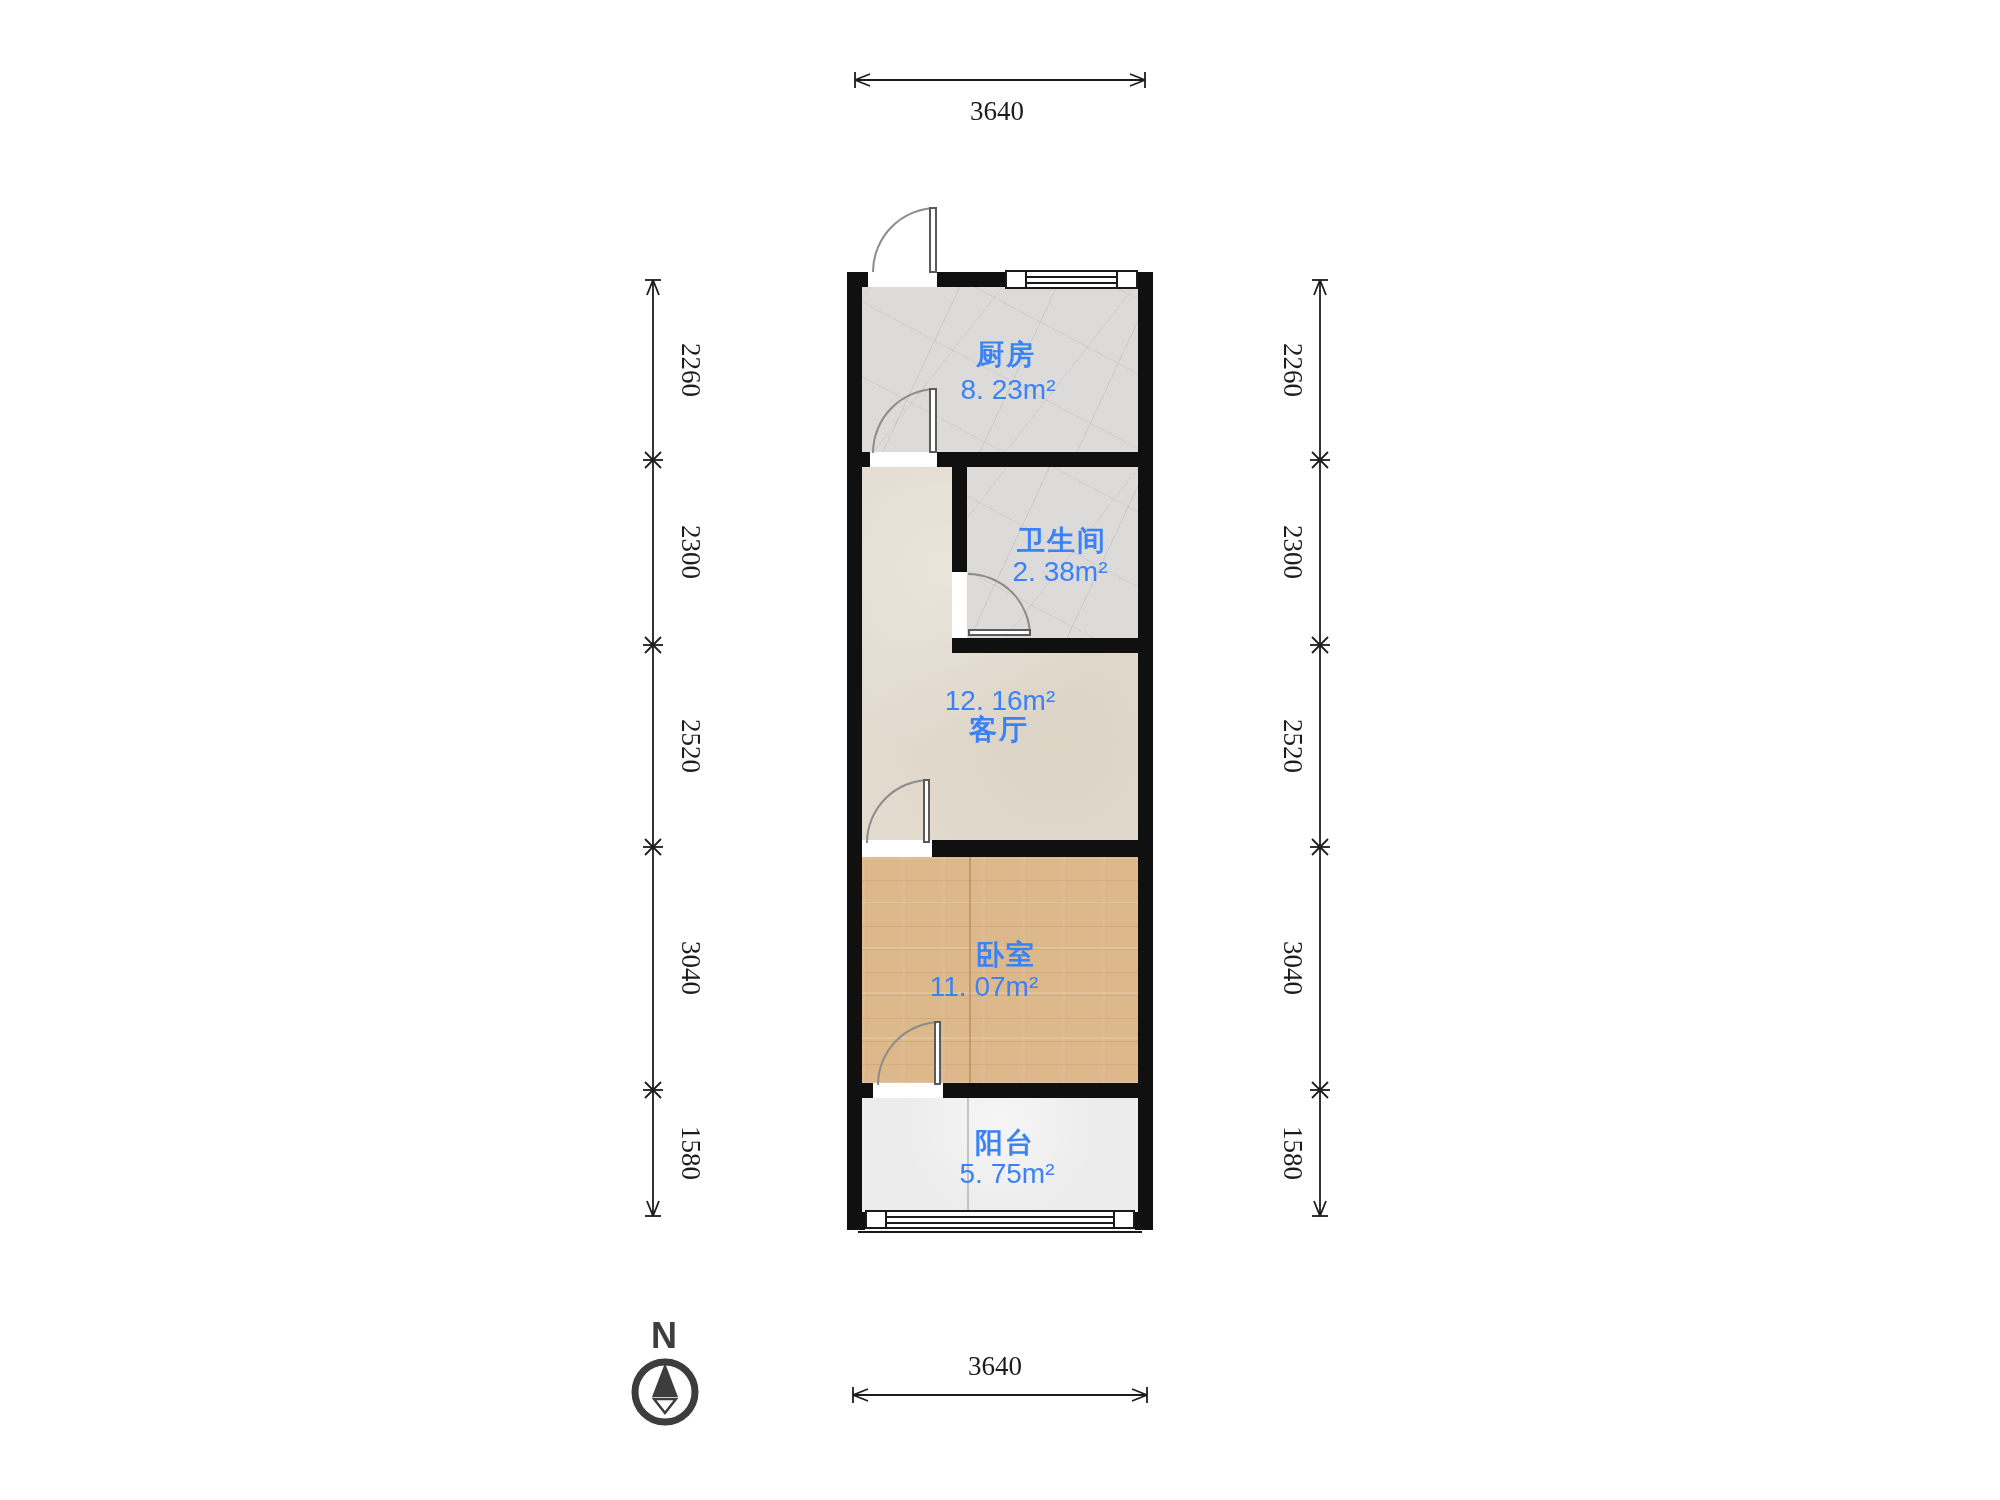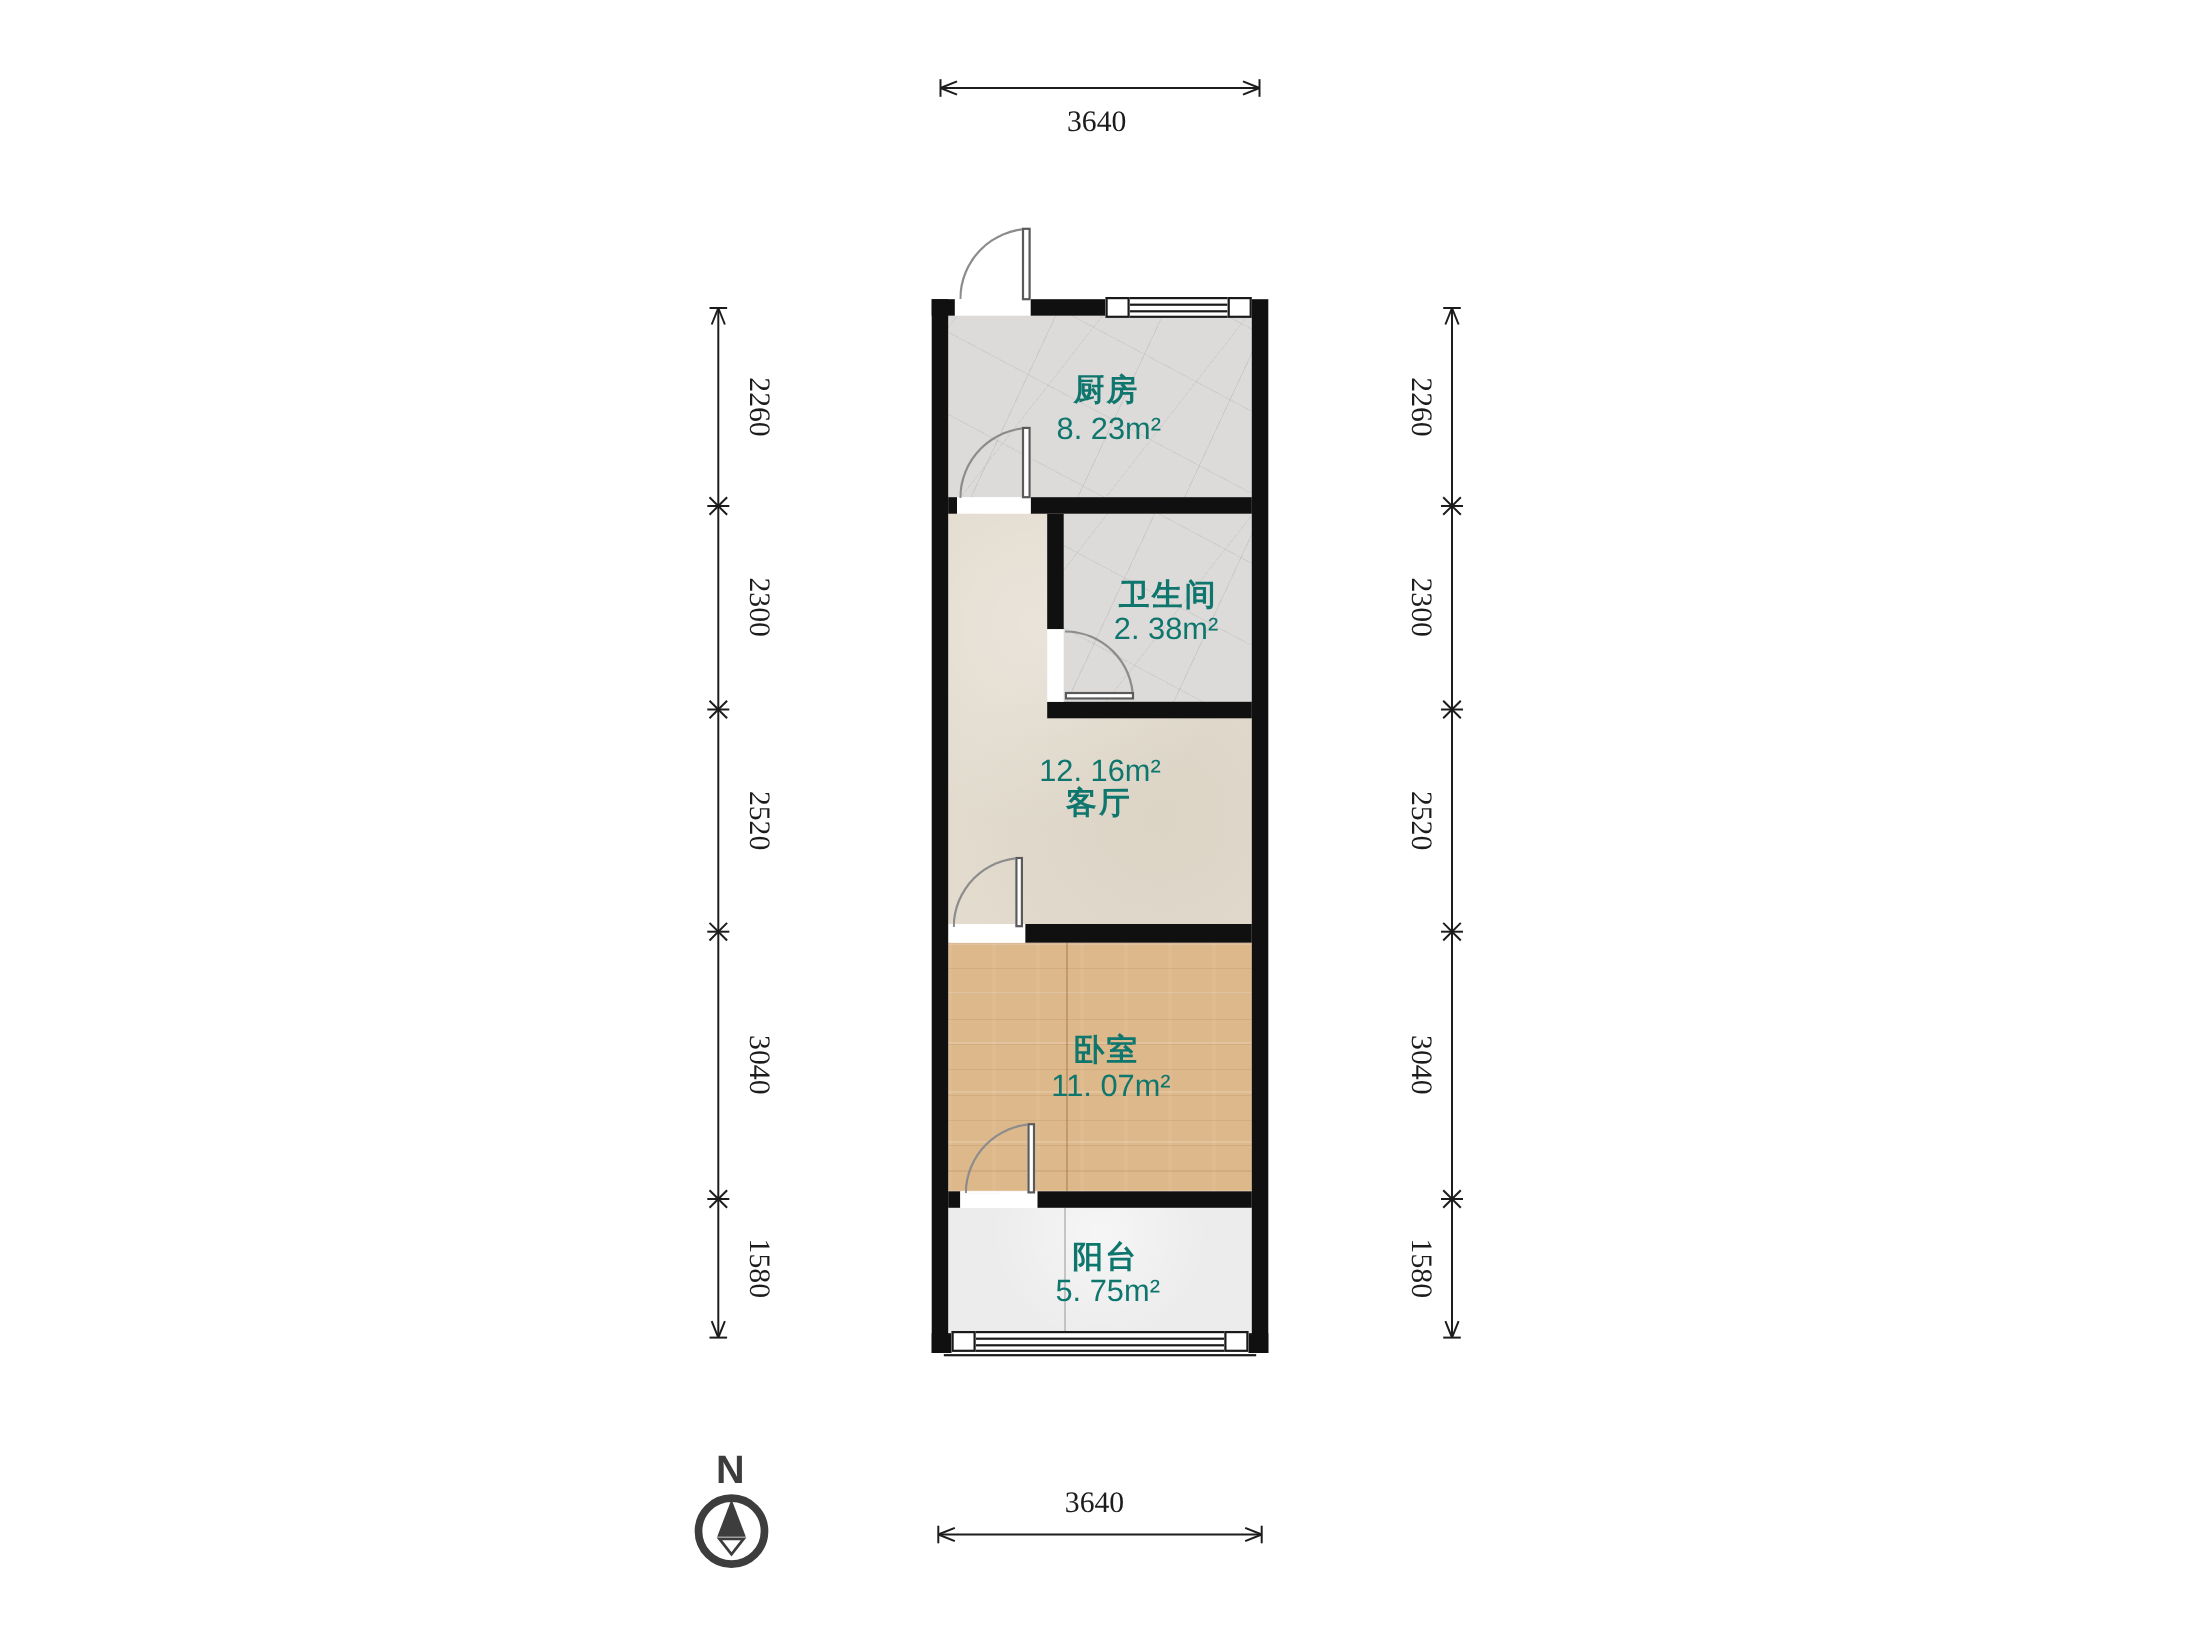--- a/index.html
+++ b/index.html
@@ -43,21 +43,21 @@
   
   .win{position:absolute;background:#ffffff;border:2px solid #1a1a1a;box-sizing:border-box;}
   .win-cap{position:absolute;top:-2px;width:22px;height:19px;background:#fff;border:2px solid #1a1a1a;box-sizing:border-box;}
   .win-line{position:absolute;left:20px;right:20px;height:2px;background:#1a1a1a;}
   
   .door-arc{position:absolute;box-sizing:border-box;border:0 solid #8c8c8c;}
   .arc-tl{border-top-width:2px;border-left-width:2px;border-top-left-radius:100% 100%;}
   .arc-tr{border-top-width:2px;border-right-width:2px;border-top-right-radius:100% 100%;}
   .door-leaf{position:absolute;background:#ffffff;border:2px solid #5a5a5a;box-sizing:border-box;}
   
-  .room-label{position:absolute;transform:translate(-50%,-50%);color:#0f766e;white-space:nowrap;}
+  .room-label{position:absolute;transform:translate(-50%,-50%);color:#3b82f6;white-space:nowrap;}
   .room-name{font-size:28px;font-weight:600;letter-spacing:2px;}
   .room-area{font-size:28px;font-weight:400;}
   .dim-label{
     position:absolute;transform:translate(-50%,-50%);
     font-family:"Liberation Serif","DejaVu Serif",serif;
     font-size:27px;color:#1c1c1c;white-space:nowrap;
   }
   .dim-label.vert{transform:translate(-50%,-50%) rotate(90deg);}
   .compass-n{
     position:absolute;transform:translate(-50%,-50%);
@@ -127,21 +127,21 @@
   <div class="room-label room-name" style="left:1006px;top:355px;">厨房</div>
   <div class="room-label room-area" style="left:1008px;top:390px;">8. 23m²</div>
 
   <div class="room-label room-name" style="left:1062px;top:541px;">卫生间</div>
   <div class="room-label room-area" style="left:1060px;top:572px;">2. 38m²</div>
 
   <div class="room-label room-area" style="left:1000px;top:701px;text-align:center;">12. 16m²</div>
   <div class="room-label room-name" style="left:999px;top:730px;">客厅</div>
 
   <div class="room-label room-name" style="left:1006px;top:955px;">卧室</div>
-  <div class="room-label room-area" style="left:1010px;top:987px;">11. 07m²</div>
+  <div class="room-label room-area" style="left:984px;top:987px;">11. 07m²</div>
 
   <div class="room-label room-name" style="left:1005px;top:1143px;">阳台</div>
   <div class="room-label room-area" style="left:1007px;top:1174px;">5. 75m²</div>
 
   <svg width="2000" height="1500" viewBox="0 0 2000 1500">
     <g stroke="#1c1c1c" stroke-width="1.8" fill="none">
 
       <line x1="855" y1="80" x2="1145" y2="80"></line>
       <line x1="855" y1="72" x2="855" y2="88"></line>
       <line x1="855" y1="80" x2="870" y2="74"></line>

